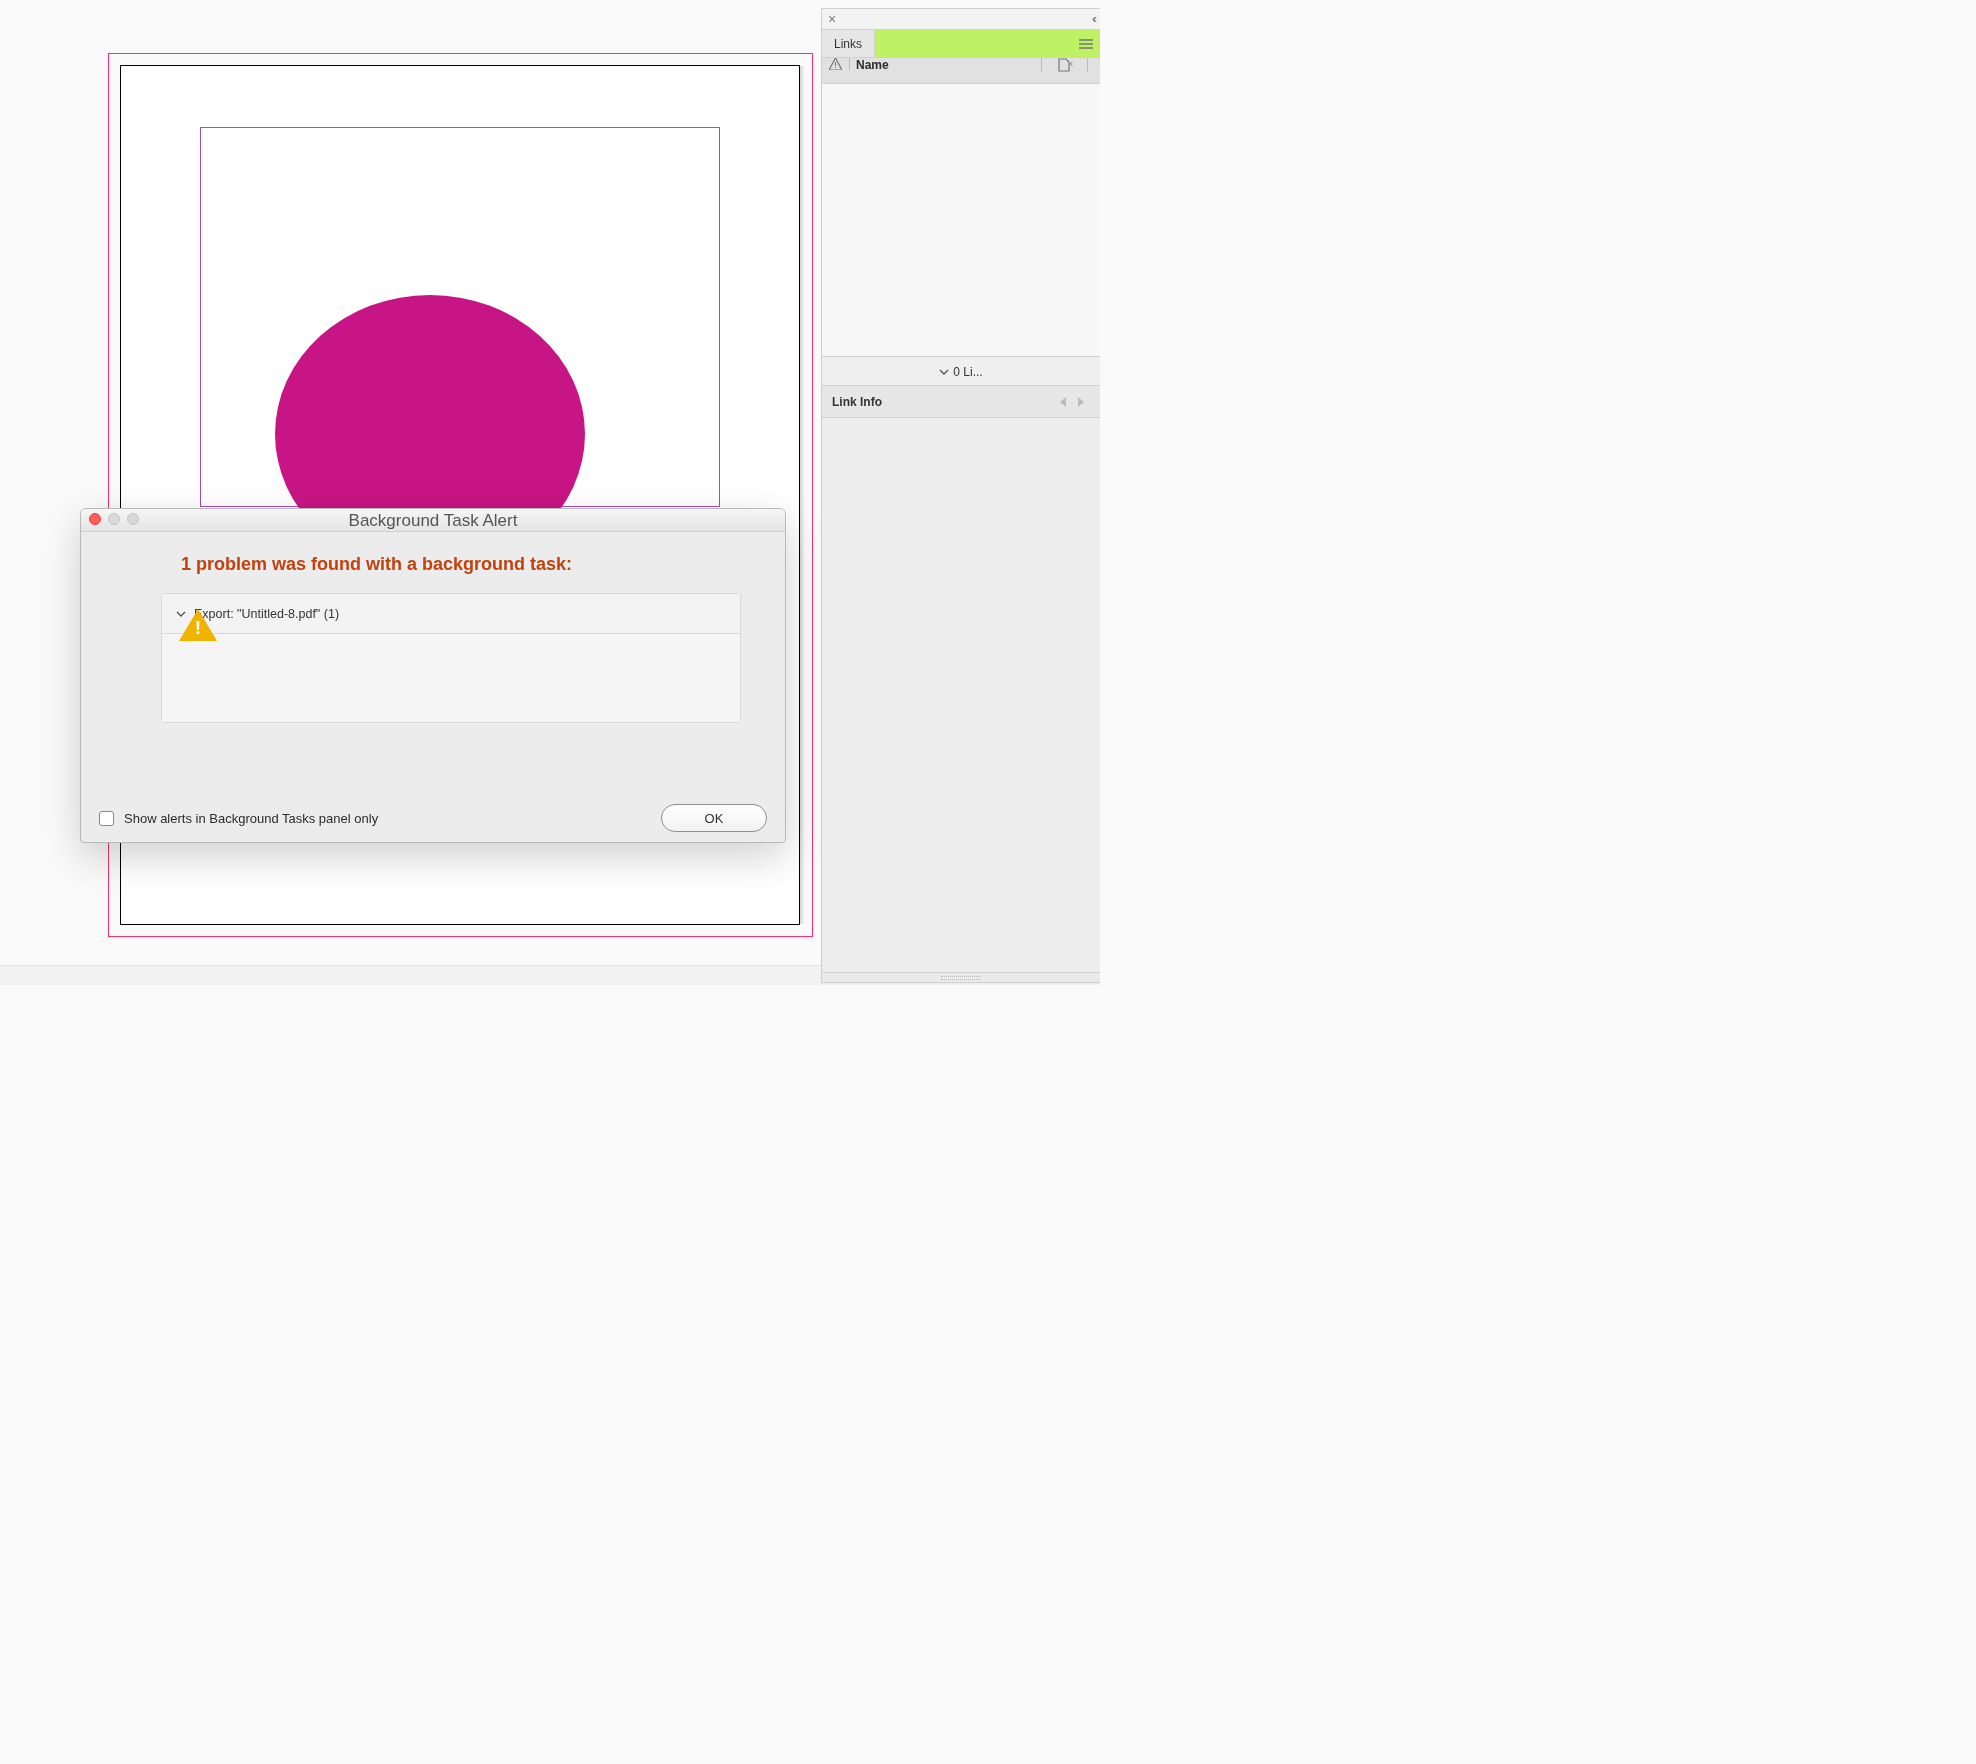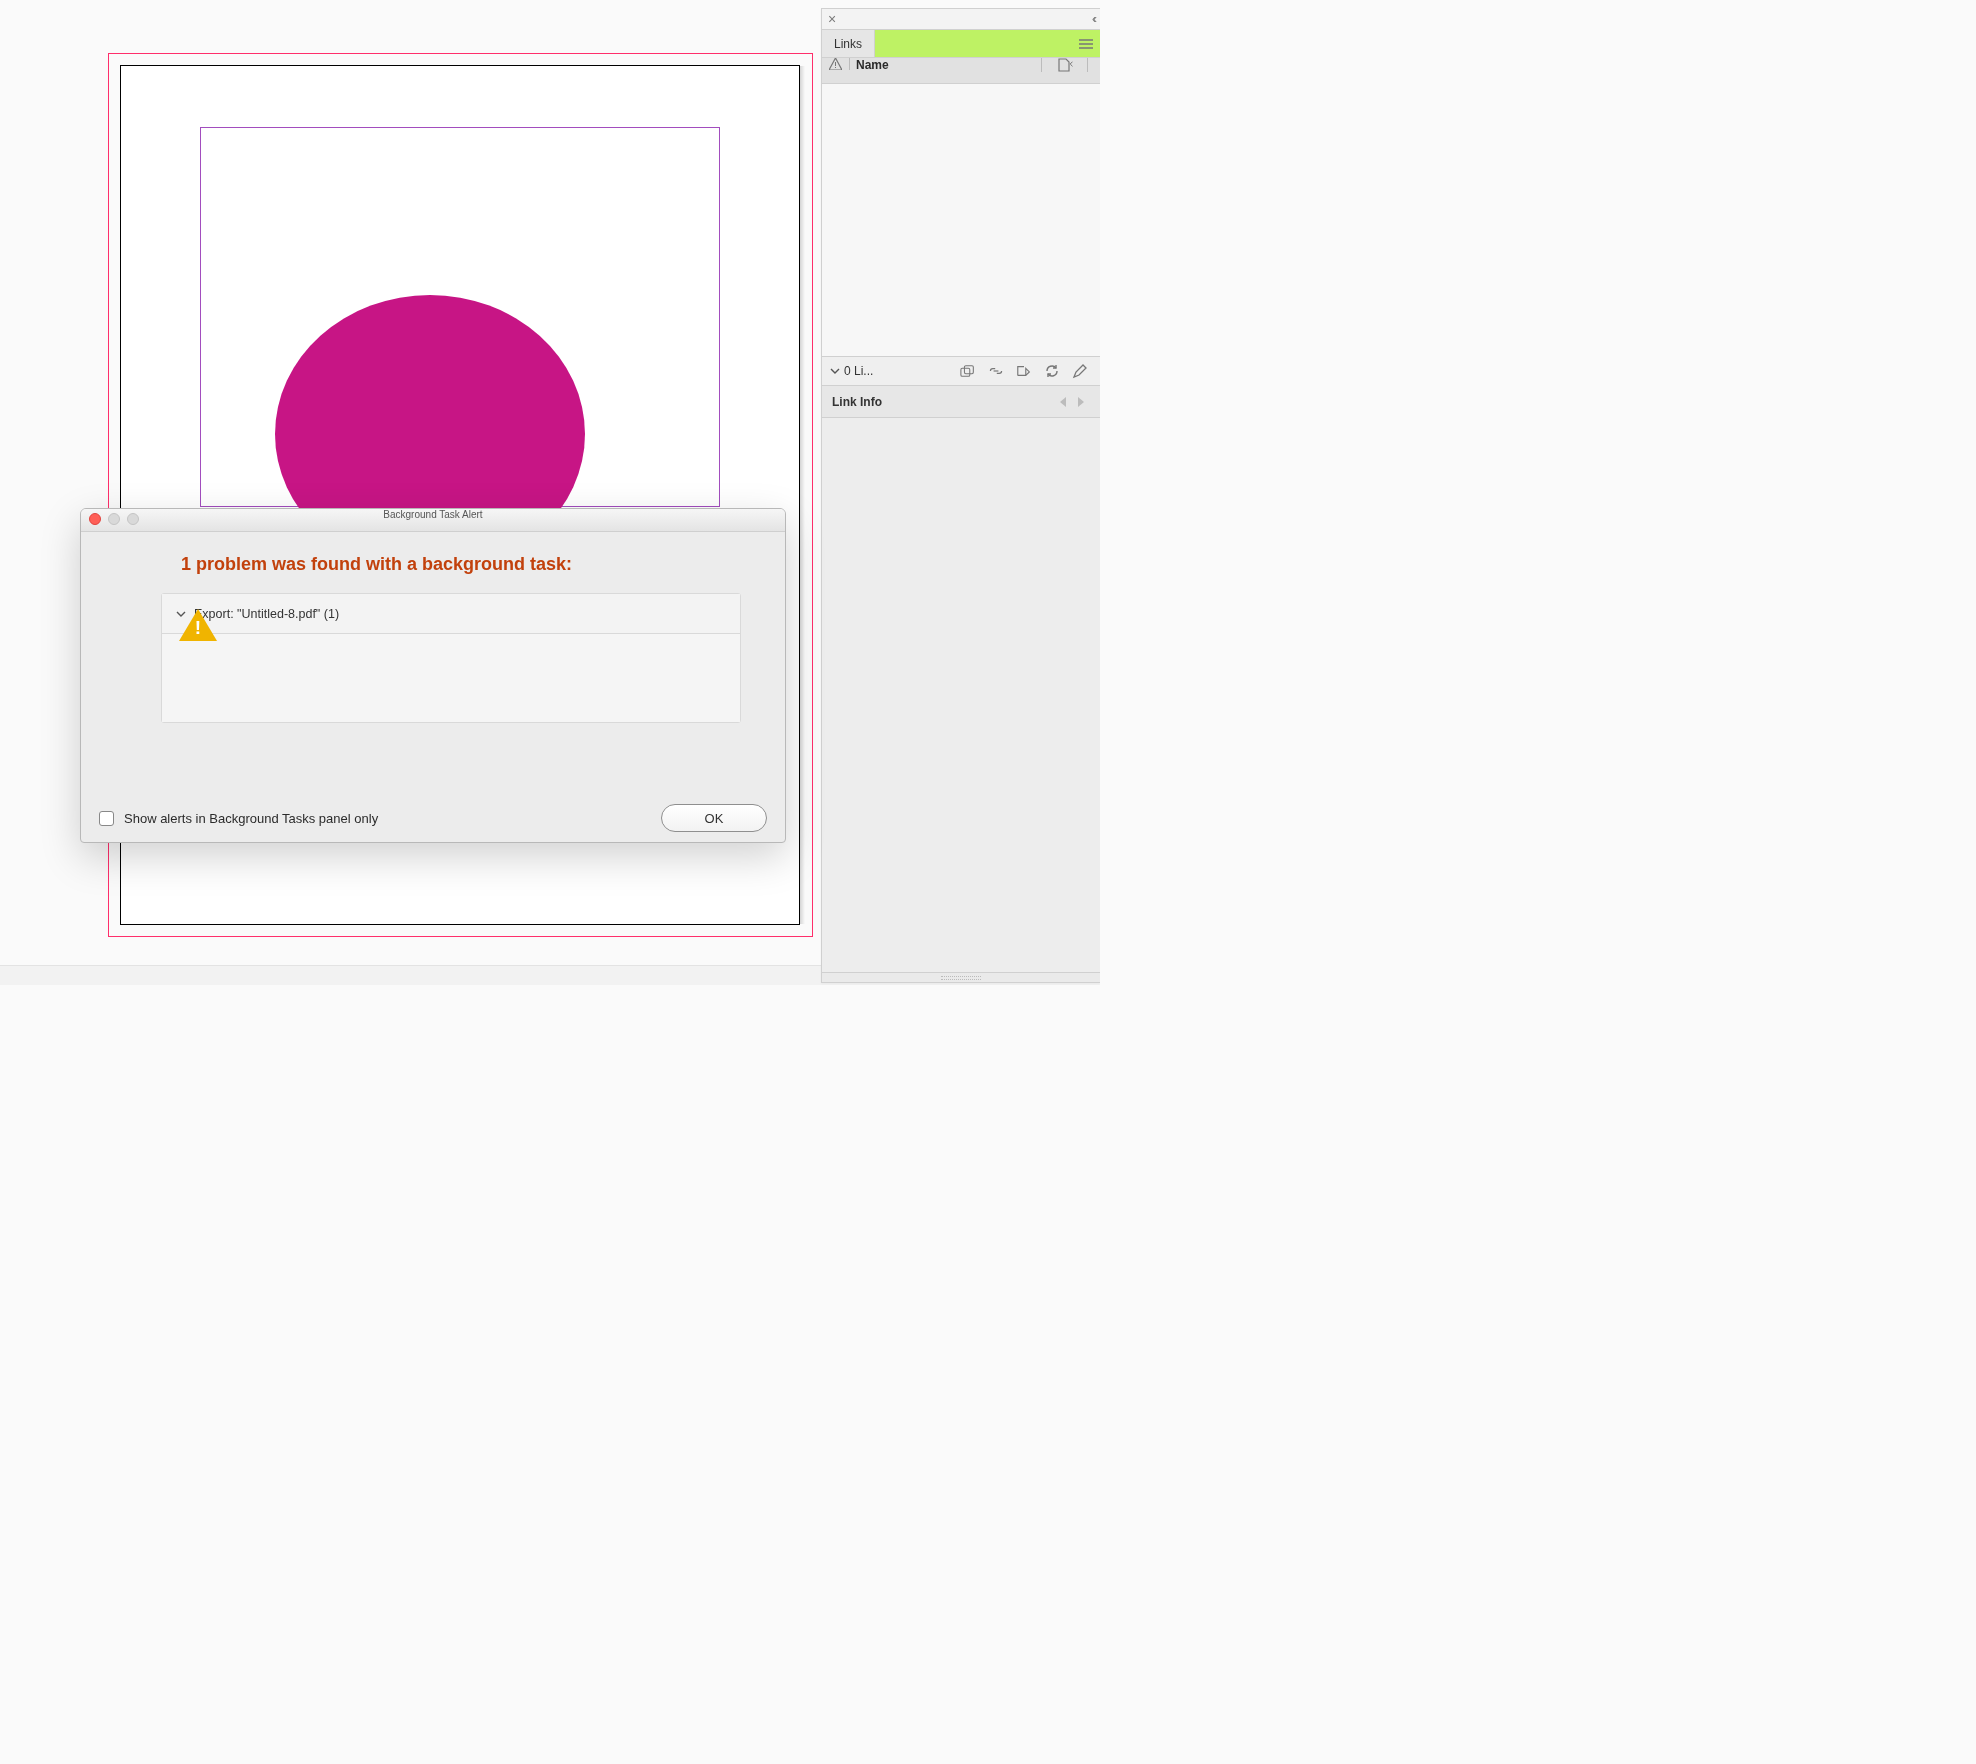--- a/index.html
+++ b/index.html
@@ -124,21 +124,21 @@
   .hdr-page{ width:46px; display:flex;align-items:center;justify-content:center; border-right:1px solid #bcbcbc;}
   .hdr-blank{ width:12px;}
   .panel-body{
     flex: 0 0 272px;
     background:#f7f7f7;
   }
   .panel-statusbar{
     height:30px; display:flex; align-items:center; gap:4px;
     background:#efefef; border-top:1px solid var(--panel-border);
     border-bottom:1px solid var(--panel-border);
-    padding:8px 8px; font-size:12px; color:#333;
+    padding:8px 8px; font-size:12px; color:#333;flex-direction:column;
   }
   .panel-statusbar .count{ display:flex;align-items:center; gap:4px; }
   .panel-statusbar .spacer{flex:1;}
   .icon-btn{ width:24px;height:22px; display:flex;align-items:center;justify-content:center; color:#6b6b6b;}
   .icon-btn svg{width:16px;height:16px;}
   .linkinfo-bar{
     height:32px; display:flex; align-items:center;
     background:#e7e7e7; border-bottom:1px solid var(--panel-border);
     padding:0 10px; font-size:12px; font-weight:600; color:#333;
   }
@@ -161,23 +161,23 @@
     background: var(--dialog-bg);
     border:1px solid #b8b8b8;
     border-radius:6px 6px 4px 4px;
     box-shadow: 0 14px 40px rgba(0,0,0,.18);
     overflow:hidden;
   }
   .dlg-titlebar{
     height:23px;
     background:linear-gradient(#f6f6f6,#e4e4e4);
     border-bottom:1px solid #cfcfcf;
-    display:flex; align-items:flex-start; justify-content:center;
+    display:flex; align-items:flex-end; justify-content:center;
     position:relative;
-    font-size:10px; color:#555;
+    font-size:17px; color:#555;
   }
   .traffic{
     position:absolute; left:8px; top:4px; display:flex; gap:7px;
   }
   .tl{ width:12px;height:12px;border-radius:50%; background:#d9d9d9; border:1px solid #c4c4c4;}
   .tl.red{ background:#ff5f57; border-color:#e0443e;}
   .dlg-head{
     padding: 22px 22px 10px 100px;
     font-weight:700; font-size:18px; color:#c2410c;
   }

